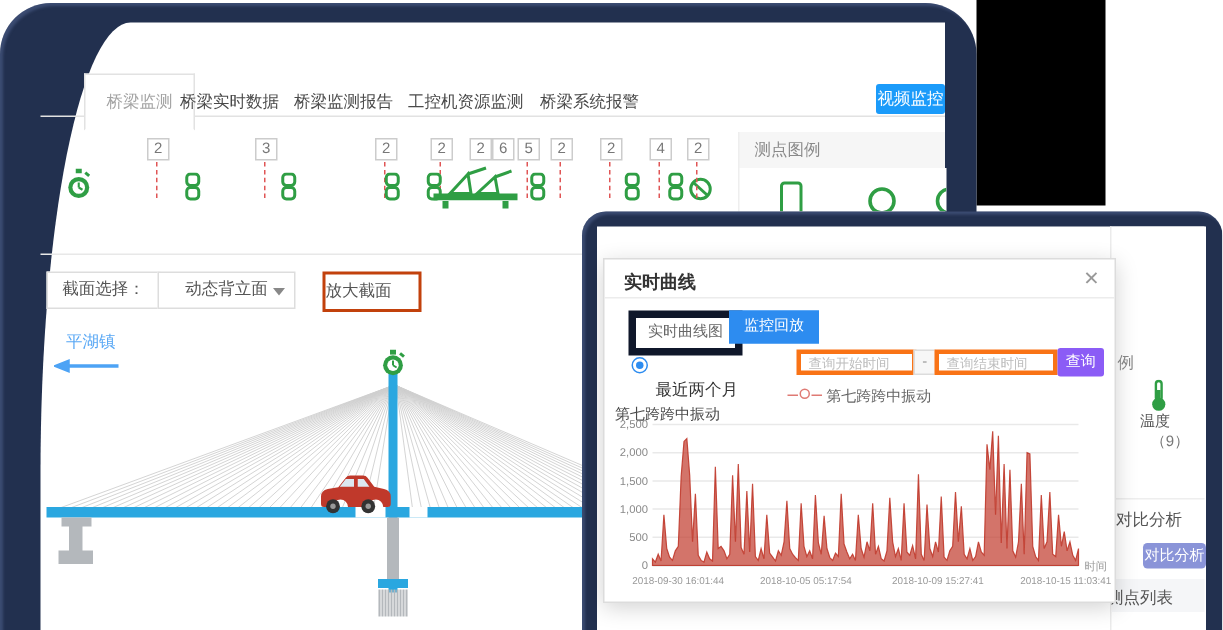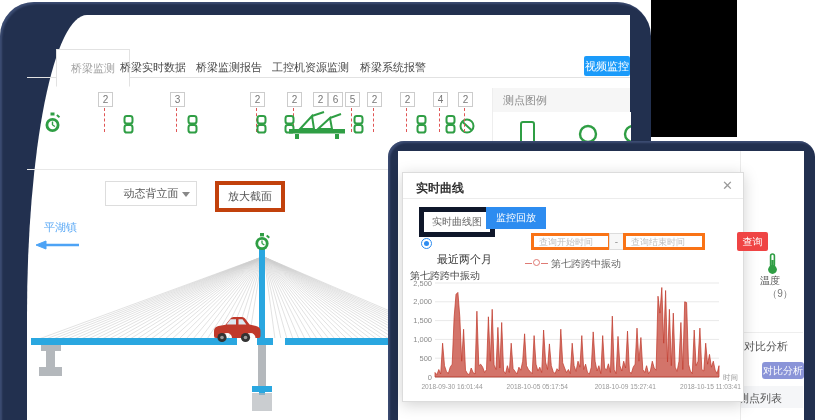--- a/index.html
+++ b/index.html
@@ -29,22 +29,22 @@
   .badge{top:92px;min-width:9px;height:13px;padding:0 2px;background:#fff;border:1px solid #ccc;
          font-size:10px;line-height:13px;text-align:center;color:#777;}
   .dash{top:108px;width:0;height:24px;border-left:1px dashed #e05555;}
   .hr1{left:27px;top:169px;width:603px;border-bottom:1px solid #e8e8e8;}
   .ctl-label{left:31px;top:181px;width:74px;height:23px;border:1px solid #ddd;font-size:11px;
              color:#555;line-height:23px;text-align:center;background:#fff;}
   .ctl-select{left:105px;top:181px;width:90px;height:23px;border:1px solid #ddd;font-size:11px;
               color:#555;line-height:23px;text-align:center;background:#fff;}
   .ctl-caret{position:absolute;right:6px;top:10px;width:0;height:0;border-left:4px solid transparent;
              border-right:4px solid transparent;border-top:5px solid #888;}
-  .btn-zoomsec{left:215px;top:181px;width:62px;height:23px;border:4px solid #c2410c;font-size:11px;
-               color:#555;line-height:23px;text-align:center;background:#fff;}
+  .btn-zoomsec{left:215px;top:181px;width:62px;height:23px;border:2px solid #c2410c;font-size:11px;
+               color:#555;line-height:23px;background:#fff;}
   .place-lbl{left:44px;top:220px;font-size:11px;color:#59a8f5;}
   .legend1-hd{left:492px;top:88px;width:138px;height:24px;background:#f6f6f6;border-left:1px solid #eee;
               font-size:11px;color:#8a8a8a;line-height:24px;padding-left:10px;box-sizing:border-box;}
   .legend1-body{left:492px;top:112px;width:138px;height:29px;background:#fff;border-left:1px solid #eee;overflow:hidden;}
   
   .panel2{left:740px;top:151px;width:63px;height:269px;border-left:1px solid #ebebeb;background:#fff;}
   .p2-legendtitle{left:712px;top:234px;font-size:11px;color:#8a8a8a;}
   .p2-temp{left:760px;top:274px;width:40px;text-align:left;font-size:10px;color:#555;}
   .p2-count{left:760px;top:287px;width:40px;text-align:center;font-size:10px;color:#777;}
   .p2-hr{left:741px;width:62px;border-bottom:1px solid #eee;}
@@ -64,22 +64,22 @@
   .m-tab2{position:absolute;left:83px;top:34px;height:20px;padding:0 9px;background:#2d8cf0;
           color:#fff;font-size:10px;line-height:20px;border:1px solid #2d8cf0;}
   .m-radio{position:absolute;left:18px;top:65px;width:9px;height:9px;border:1px solid #2d8cf0;border-radius:50%;}
   .m-radio::after{content:"";position:absolute;left:2px;top:2px;width:5px;height:5px;border-radius:50%;background:#2d8cf0;}
   .m-radiolbl{position:absolute;left:34px;top:64px;font-size:11px;color:#333;margin-top:15px;}
   .m-input{position:absolute;top:60px;height:17px;border:3px solid #f97316;font-size:9px;color:#333;
            padding:0 5px;box-sizing:border-box;background:#fff;}
   .m-input::placeholder{color:#bdbdbd;}
   .m-sep{position:absolute;left:206px;top:60px;width:15px;height:17px;background:#f7f7f7;border:1px solid #dcdcdc;
          box-sizing:border-box;color:#999;font-size:10px;line-height:15px;text-align:center;}
-  .btn-query{position:absolute;left:302px;top:59px;width:31px;height:19px;background:#ef4444;color:#fff;
-             border-radius:2px;font-size:10px;line-height:19px;text-align:center;margin-left:32px;}
+  .btn-query{position:absolute;left:302px;top:59px;width:31px;height:19px;background:#8b5cf6;color:#fff;
+             border-radius:2px;font-size:10px;line-height:19px;text-align:center;}
   .m-legend{position:absolute;left:0;top:84px;width:100%;text-align:center;font-size:10px;color:#666;}
   .lg-line{display:inline-block;width:7px;height:0;border-top:1px solid #df7a74;vertical-align:3px;}
   .lg-ring{display:inline-block;width:5px;height:5px;border:1px solid #df7a74;border-radius:50%;
            vertical-align:1px;margin:0 1px;background:#fff;}
   .m-charttitle{position:absolute;left:7px;top:75px;font-size:10px;color:#4a4a4a;}
   .arrow-blue line,.arrow-blue polygon{stroke:#4da3f5;}
 </style>
 </head>
 <body>
 
@@ -126,20 +126,21 @@
   <div class="abs z4 legend1-hd">测点图例</div>
   <div class="abs z4 legend1-body">
     <svg width="138" height="29" viewBox="0 0 138 29">
       <rect x="28" y="10" width="13" height="30" rx="2" fill="none" stroke="#2f9e44" stroke-width="2"></rect>
       <circle cx="95" cy="22" r="8" fill="none" stroke="#2f9e44" stroke-width="2.4"></circle>
       <circle cx="140" cy="22" r="8" fill="none" stroke="#2f9e44" stroke-width="2.4"></circle>
     </svg>
   </div>
 
   <div class="abs z4 hr1"></div>
+  <div class="abs z4 ctl-label">截面选择：</div>
   <div class="abs z4 ctl-select">
     <span>动态背立面</span>
     <span class="ctl-caret"></span>
   </div>
   <div class="abs z4 btn-zoomsec">放大截面</div>
 
   <div class="abs z4 place-lbl">平湖镇</div>
   <div class="abs z4" style="left:36px;top:236px;">
     <svg class="arrow-blue" width="44" height="10" viewBox="0 0 44 10">
       <line x1="8" y1="5" x2="43" y2="5" stroke-width="2.4"></line>

